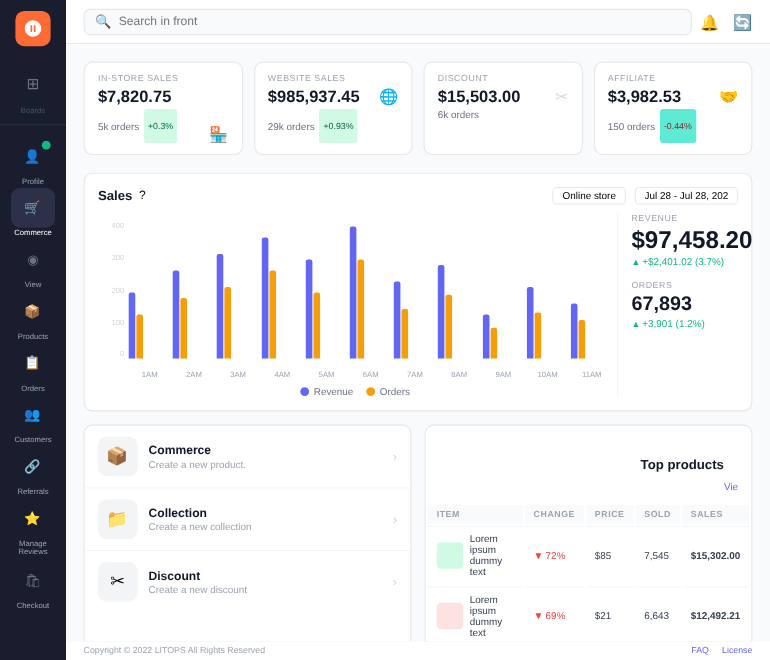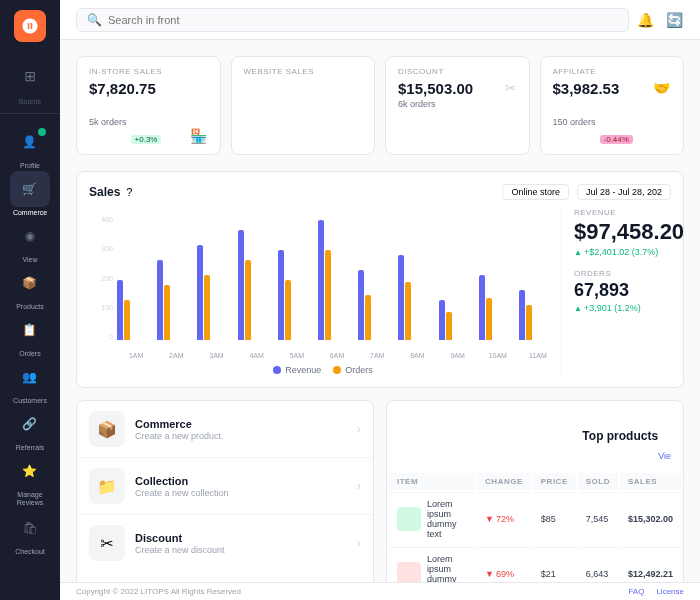--- a/index.html
+++ b/index.html
@@ -32,23 +32,23 @@
     .page-header { margin-bottom: 16px; }
     .page-header h1 { font-size: 20px; font-weight: 700; color: #111827; }
     .page-header p { font-size: 11px; color: #6b7280; margin-top: 2px; }
 
     
     .stats-row { display: grid; grid-template-columns: repeat(4, 1fr); gap: 10px; margin-bottom: 16px; }
     .stat-card { background: #fff; border-radius: 8px; padding: 10px 12px; border: 1px solid #e5e7eb; }
     .stat-label { font-size: 8px; color: #9ca3af; text-transform: uppercase; letter-spacing: 0.5px; margin-bottom: 4px; }
     .stat-value { font-size: 15px; font-weight: 700; color: #111827; margin-bottom: 2px; }
     .stat-sub { font-size: 9px; color: #6b7280; display: flex; align-items: center; gap: 4px; }
-    .stat-badge { font-size: 8px; padding: 0 4px; border-radius: 3px; margin-top: 36px; }
+    .stat-badge { font-size: 8px; padding: 11px 4px; border-radius: 3px; }
     .badge-green { background: #d1fae5; color: #065f46; }
-    .badge-red { background: #f9a8d4; color: #991b1b; }
+    .badge-red { background: #5eead4; color: #991b1b; }
     .stat-icon { float: right; font-size: 14px; color: #d1d5db; }
     .card { background: #fff; border-radius: 8px; padding: 12px; border: 1px solid #e5e7eb; }
     .card-title { font-size: 12px; font-weight: 600; color: #111827; margin-bottom: 8px; display: flex; align-items: center; gap: 6px; }
     .chart-header { display: flex; justify-content: space-between; align-items: center; margin-bottom: 8px; }
     .chart-controls { display: flex; gap: 8px; align-items: center; font-size: 9px; color: #6b7280; }
     .chart-btn { padding: 2px 8px; border: 1px solid #e5e7eb; border-radius: 4px; cursor: pointer; background: #fff; font-size: 9px; }
     .chart-area { display: flex; gap: 4px; }
     .chart-main { flex: 1; }
     .chart-side { width: 110px; }
     .bar-chart { height: 140px; display: flex; align-items: flex-end; gap: 2px; padding: 8px 0; position: relative; }
@@ -188,20 +188,30 @@
             <div class="stat-sub">
               <span>5k orders</span>
               <span class="stat-badge badge-green">+0.3%</span>
             </div>
           </div>
           <span class="stat-icon">🏪</span>
         </div>
       </div>
       <div class="stat-card">
         <div class="stat-label">WEBSITE SALES</div>
+        <div style="display:flex;justify-content:space-between;align-items:flex-start">
+          <div>
+            <div class="stat-value">$985,937.45</div>
+            <div class="stat-sub">
+              <span>29k orders</span>
+              <span class="stat-badge badge-green">+0.93%</span>
+            </div>
+          </div>
+          <span class="stat-icon">🌐</span>
+        </div>
       </div>
       <div class="stat-card">
         <div class="stat-label">DISCOUNT</div>
         <div style="display:flex;justify-content:space-between;align-items:flex-start">
           <div>
             <div class="stat-value">$15,503.00</div>
             <div class="stat-sub">
               <span>6k orders</span>
             </div>
           </div>

